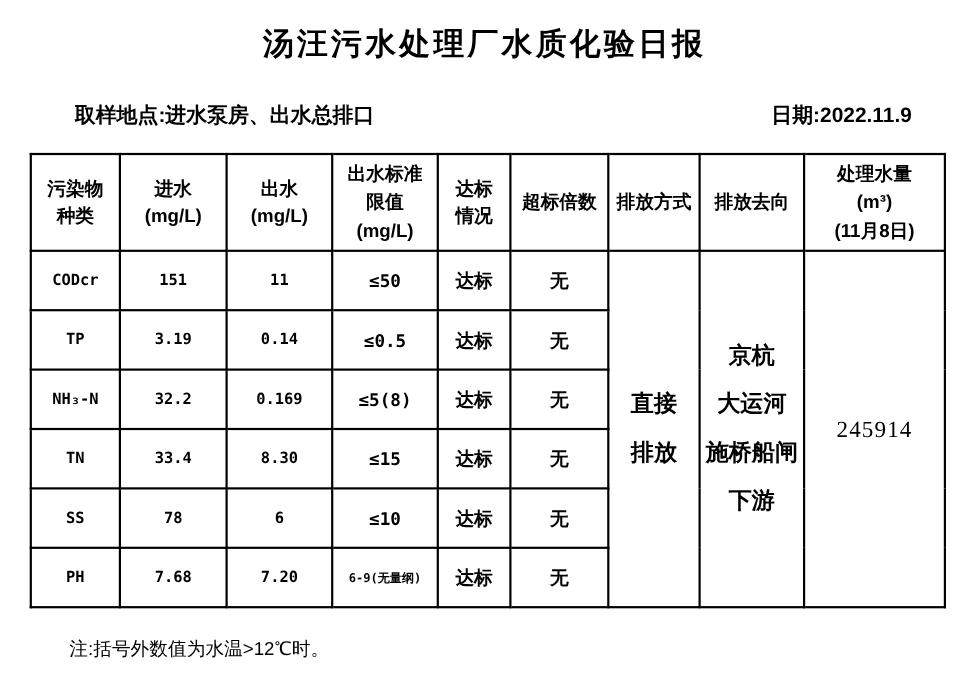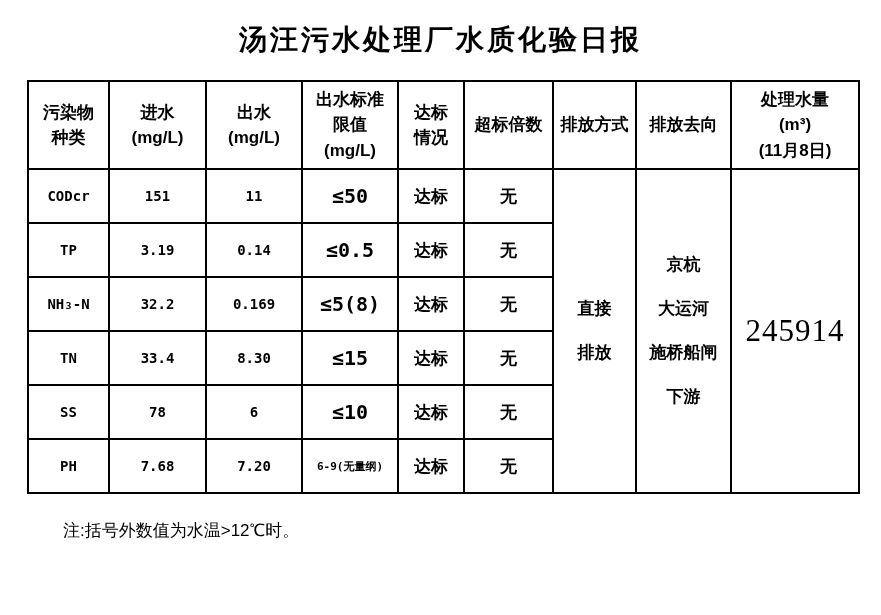--- a/index.html
+++ b/index.html
@@ -59,54 +59,58 @@
     font-weight: bold;
     font-size: 14px;
   }
   td.cell-cn {
     font-size: 17px;
     font-weight: bold;
   }
   td.cell-limit {
     font-family: "DejaVu Sans Mono", "Liberation Sans", monospace;
     font-weight: bold;
-    font-size: 20px;
+    font-size: 16px;
   }
   td.cell-limit.tight { font-size: 11px; }
 
   td.merged-cell {
-    font-size: 17px;
+    font-size: 21px;
     font-weight: bold;
     border-radius: 19px;
   }
   td.merged-cell .stack-line {
     display: block;
     line-height: 44px;
   }
   td.volume-cell {
     font-family: "Liberation Serif", serif;
     font-weight: normal;
-    font-size: 31px;
+    font-size: 21px;
     letter-spacing: 1px;
     text-align: center;
   }
 
   .note {
     margin: 25px 0 0 63px;
     font-size: 17px;
     font-weight: normal;
   }
 </style>
 </head>
 <body>
 
 <div class="page">
 
   <h1 class="title">汤汪污水处理厂水质化验日报</h1>
 
+  <div class="meta-row">
+    <span>取样地点:进水泵房、出水总排口</span>
+    <span>日期:2022.11.9</span>
+  </div>
 
   <table class="report">
     <colgroup>
       <col style="width:81px">
         <col style="width:97px">
         <col style="width:96px">
       <col style="width:96px">
         <col style="width:66px">
         <col style="width:89px">
       <col style="width:83px">

